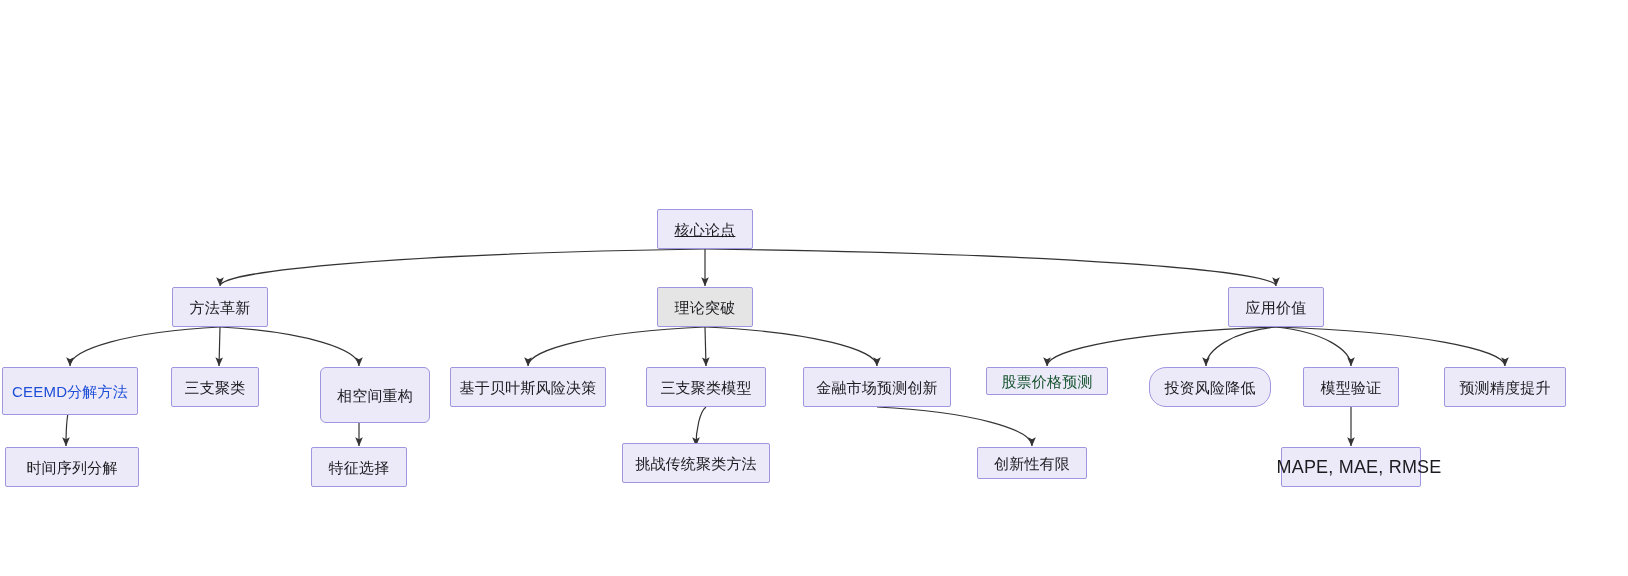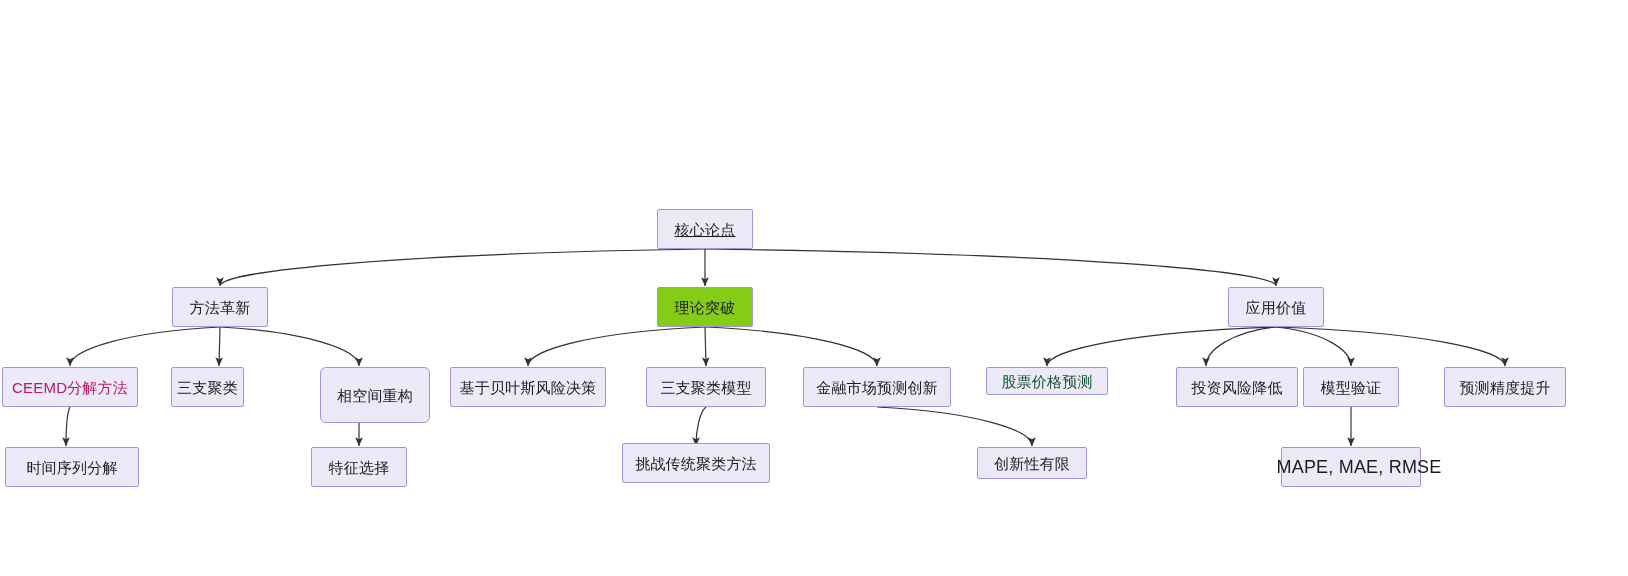--- a/index.html
+++ b/index.html
@@ -74,48 +74,48 @@
         <path d="M1351,407 L1351,446" fill="none" stroke="#333333" stroke-width="1.2" marker-end="url(#arrowhead)"></path>
       </g>
   </svg>
   <div id="nodes">
       <div class="node" style="left: 657px; top: 209px; width: 96px; height: 40px; background: rgb(236, 234, 249); border-color: rgb(158, 150, 224); color: rgb(28, 28, 32); text-decoration: underline;">
         <span>核心论点</span>
       </div>
       <div class="node" style="left: 172px; top: 287px; width: 96px; height: 40px; background: rgb(236, 234, 249); border-color: rgb(158, 150, 224); color: rgb(28, 28, 32);">
         <span>方法革新</span>
       </div>
-      <div class="node" style="left: 657px; top: 287px; width: 96px; height: 40px; background: #84cc16; border-color: rgb(158, 150, 224); color: rgb(28, 28, 32);">
+      <div class="node" style="left: 657px; top: 287px; width: 96px; height: 40px; background: #e5e5e5; border-color: rgb(158, 150, 224); color: rgb(28, 28, 32);">
         <span>理论突破</span>
       </div>
       <div class="node" style="left: 1228px; top: 287px; width: 96px; height: 40px; background: rgb(236, 234, 249); border-color: rgb(158, 150, 224); color: rgb(28, 28, 32);">
         <span>应用价值</span>
       </div>
-      <div class="node" style="left: 2px; top: 367px; width: 136px; height: 40px; background: rgb(236, 234, 249); border-color: rgb(158, 150, 224); color: #be185d;">
+      <div class="node" style="left: 2px; top: 367px; width: 136px; height: 48px; background: rgb(236, 234, 249); border-color: rgb(158, 150, 224); color: #1d4ed8;">
         <span>CEEMD分解方法</span>
       </div>
-      <div class="node" style="left: 171px; top: 367px; width: 73px; height: 40px; background: rgb(236, 234, 249); border-color: rgb(158, 150, 224); color: rgb(28, 28, 32);">
+      <div class="node" style="left: 171px; top: 367px; width: 88px; height: 40px; background: rgb(236, 234, 249); border-color: rgb(158, 150, 224); color: rgb(28, 28, 32);">
         <span>三支聚类</span>
       </div>
       <div class="node" style="left: 320px; top: 367px; width: 110px; height: 56px; background: rgb(236, 234, 249); border-color: rgb(158, 150, 224); color: rgb(28, 28, 32); border-radius: 6px;">
         <span>相空间重构</span>
       </div>
       <div class="node" style="left: 450px; top: 367px; width: 156px; height: 40px; background: rgb(236, 234, 249); border-color: rgb(158, 150, 224); color: rgb(28, 28, 32);">
         <span>基于贝叶斯风险决策</span>
       </div>
       <div class="node" style="left: 646px; top: 367px; width: 120px; height: 40px; background: rgb(236, 234, 249); border-color: rgb(158, 150, 224); color: rgb(28, 28, 32);">
         <span>三支聚类模型</span>
       </div>
       <div class="node" style="left: 803px; top: 367px; width: 148px; height: 40px; background: rgb(236, 234, 249); border-color: rgb(158, 150, 224); color: rgb(28, 28, 32);">
         <span>金融市场预测创新</span>
       </div>
       <div class="node" style="left: 986px; top: 367px; width: 122px; height: 28px; background: rgb(236, 234, 249); border-color: rgb(158, 150, 224); color: #14532d;">
         <span>股票价格预测</span>
       </div>
-      <div class="node" style="left: 1176px; top: 367px; width: 122px; height: 40px; background: rgb(236, 234, 249); border-color: rgb(158, 150, 224); color: rgb(28, 28, 32);">
+      <div class="node" style="left: 1149px; top: 367px; width: 122px; height: 40px; background: rgb(236, 234, 249); border-color: rgb(158, 150, 224); color: rgb(28, 28, 32); border-radius: 17px;">
         <span>投资风险降低</span>
       </div>
       <div class="node" style="left: 1303px; top: 367px; width: 96px; height: 40px; background: rgb(236, 234, 249); border-color: rgb(158, 150, 224); color: rgb(28, 28, 32);">
         <span>模型验证</span>
       </div>
       <div class="node" style="left: 1444px; top: 367px; width: 122px; height: 40px; background: rgb(236, 234, 249); border-color: rgb(158, 150, 224); color: rgb(28, 28, 32);">
         <span>预测精度提升</span>
       </div>
       <div class="node" style="left: 5px; top: 447px; width: 134px; height: 40px; background: rgb(236, 234, 249); border-color: rgb(158, 150, 224); color: rgb(28, 28, 32);">
         <span>时间序列分解</span>

